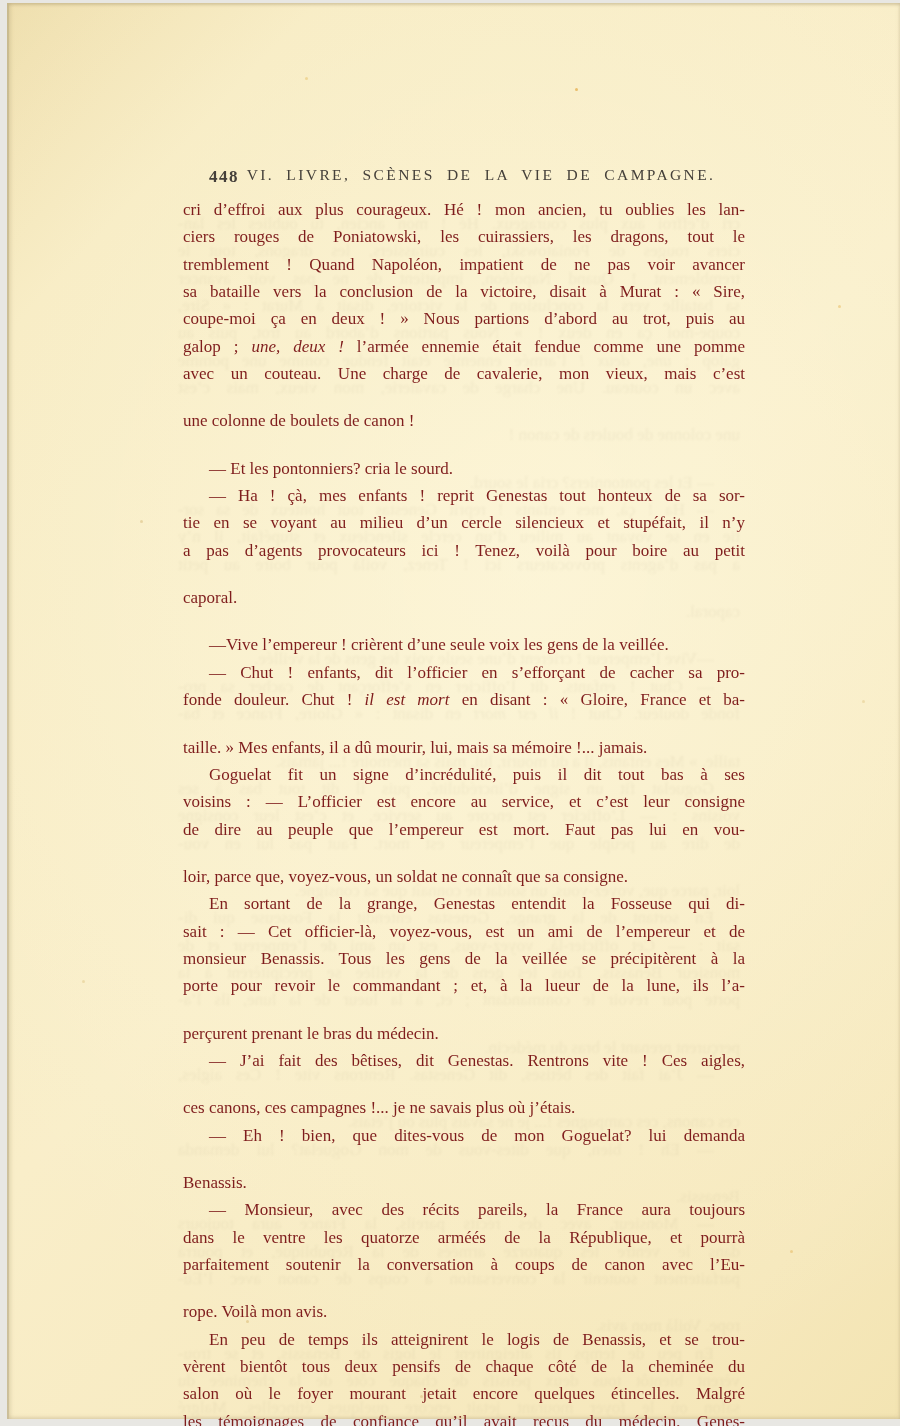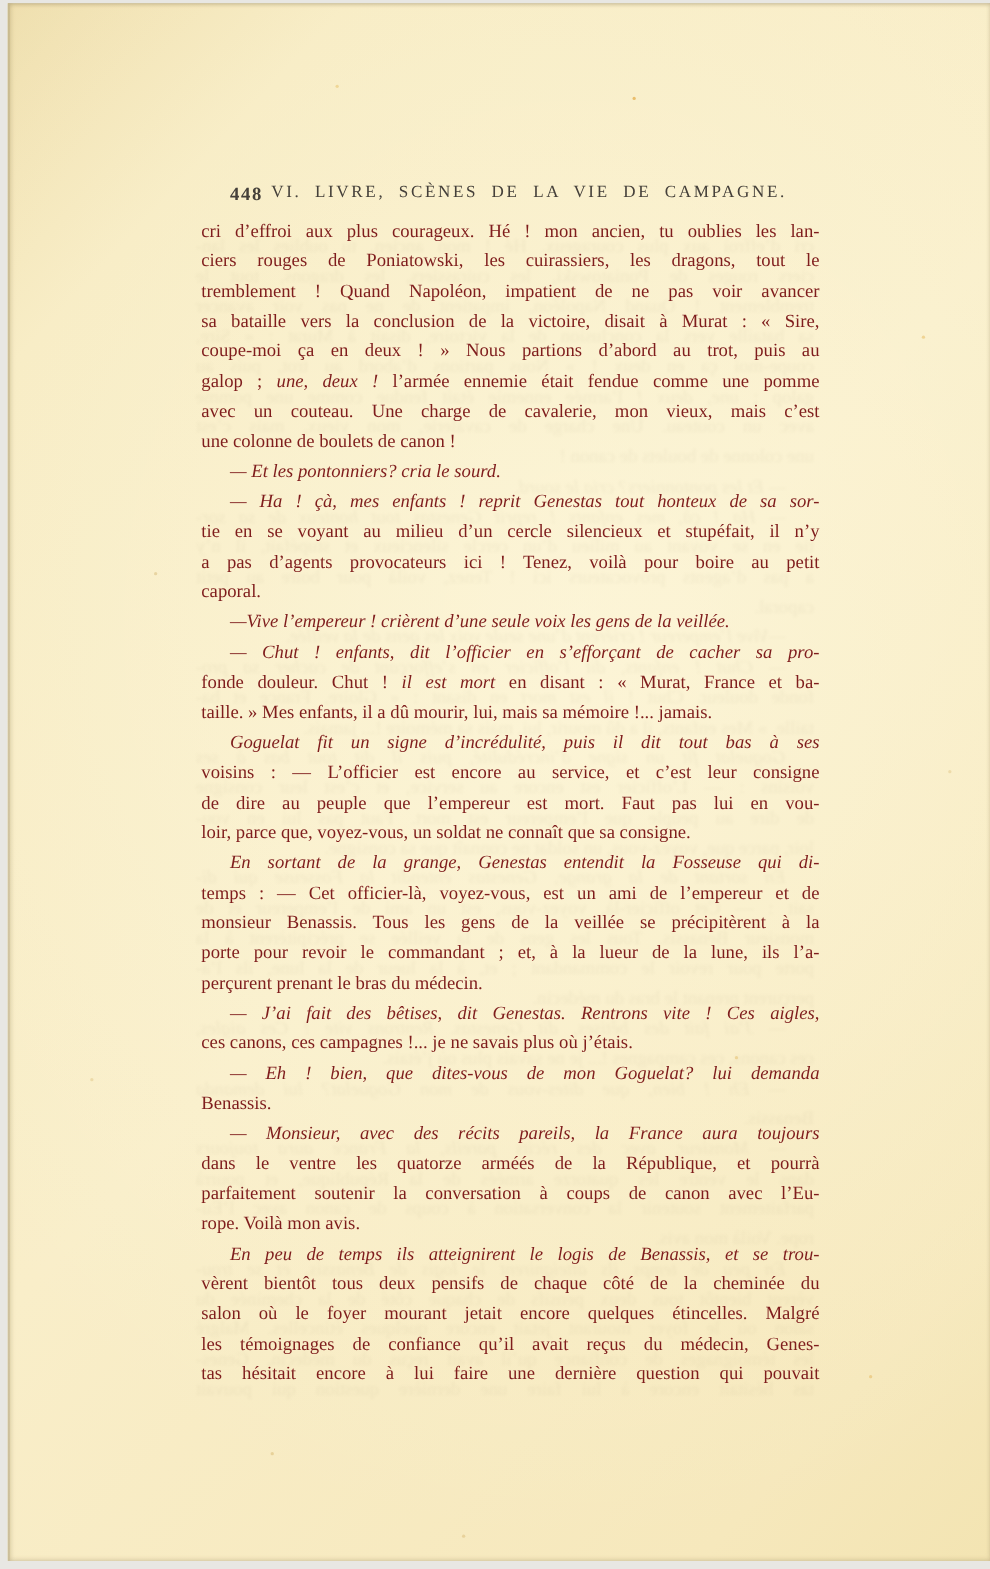--- a/index.html
+++ b/index.html
@@ -73,22 +73,22 @@
     font-size: 17px;
     line-height: 27.35px;
     color: #7f1d1d;
     text-rendering: optimizeLegibility;
   }
   .line {
     text-align: justify;
     text-align-last: justify;
     height: 27.35px;
   }
-  .line.indent { padding-left: 26px; font-style: italic; }
-  .line.last { text-align-last: left; }
+  .line.indent { padding-left: 26px; }
+  .line.last { text-align-last: left; margin-top: 20px; }
   .line em { font-style: italic; }
   
   .bleed {
     position: absolute;
     top: 210px; left: 178px; width: 562px;
     font-size: 17px; line-height: 27.35px;
     color: #8d815f;
     transform: scaleX(-1);
     filter: blur(1.3px);
     opacity: 0.085;
@@ -189,32 +189,32 @@
       <div class="line indent"><span>— Ha ! çà, mes enfants ! reprit Genestas tout honteux de sa sor-</span></div>
       <div class="line"><span>tie en se voyant au milieu d’un cercle silencieux et stupéfait, il n’y</span></div>
       <div class="line"><span>a pas d’agents provocateurs ici ! Tenez, voilà pour boire au petit</span></div>
       <div class="line last"><span>caporal.</span></div>
     </div>
     <div>
       <div class="line indent last"><span>—Vive l’empereur ! crièrent d’une seule voix les gens de la veillée.</span></div>
     </div>
     <div>
       <div class="line indent"><span>— Chut ! enfants, dit l’officier en s’efforçant de cacher sa pro-</span></div>
-      <div class="line"><span>fonde douleur. Chut ! </span><em>il est mort</em><span> en disant : « Murat, France et ba-</span></div>
+      <div class="line"><span>fonde douleur. Chut ! </span><em>il est mort</em><span> en disant : « Gloire, France et ba-</span></div>
       <div class="line last"><span>taille. » Mes enfants, il a dû mourir, lui, mais sa mémoire !... jamais.</span></div>
     </div>
     <div>
       <div class="line indent"><span>Goguelat fit un signe d’incrédulité, puis il dit tout bas à ses</span></div>
       <div class="line"><span>voisins : — L’officier est encore au service, et c’est leur consigne</span></div>
       <div class="line"><span>de dire au peuple que l’empereur est mort. Faut pas lui en vou-</span></div>
       <div class="line last"><span>loir, parce que, voyez-vous, un soldat ne connaît que sa consigne.</span></div>
     </div>
     <div>
       <div class="line indent"><span>En sortant de la grange, Genestas entendit la Fosseuse qui di-</span></div>
-      <div class="line"><span>temps : — Cet officier-là, voyez-vous, est un ami de l’empereur et de</span></div>
+      <div class="line"><span>sait : — Cet officier-là, voyez-vous, est un ami de l’empereur et de</span></div>
       <div class="line"><span>monsieur Benassis. Tous les gens de la veillée se précipitèrent à la</span></div>
       <div class="line"><span>porte pour revoir le commandant ; et, à la lueur de la lune, ils l’a-</span></div>
       <div class="line last"><span>perçurent prenant le bras du médecin.</span></div>
     </div>
     <div>
       <div class="line indent"><span>— J’ai fait des bêtises, dit Genestas. Rentrons vite ! Ces aigles,</span></div>
       <div class="line last"><span>ces canons, ces campagnes !... je ne savais plus où j’étais.</span></div>
     </div>
     <div>
       <div class="line indent"><span>— Eh ! bien, que dites-vous de mon Goguelat? lui demanda</span></div>

